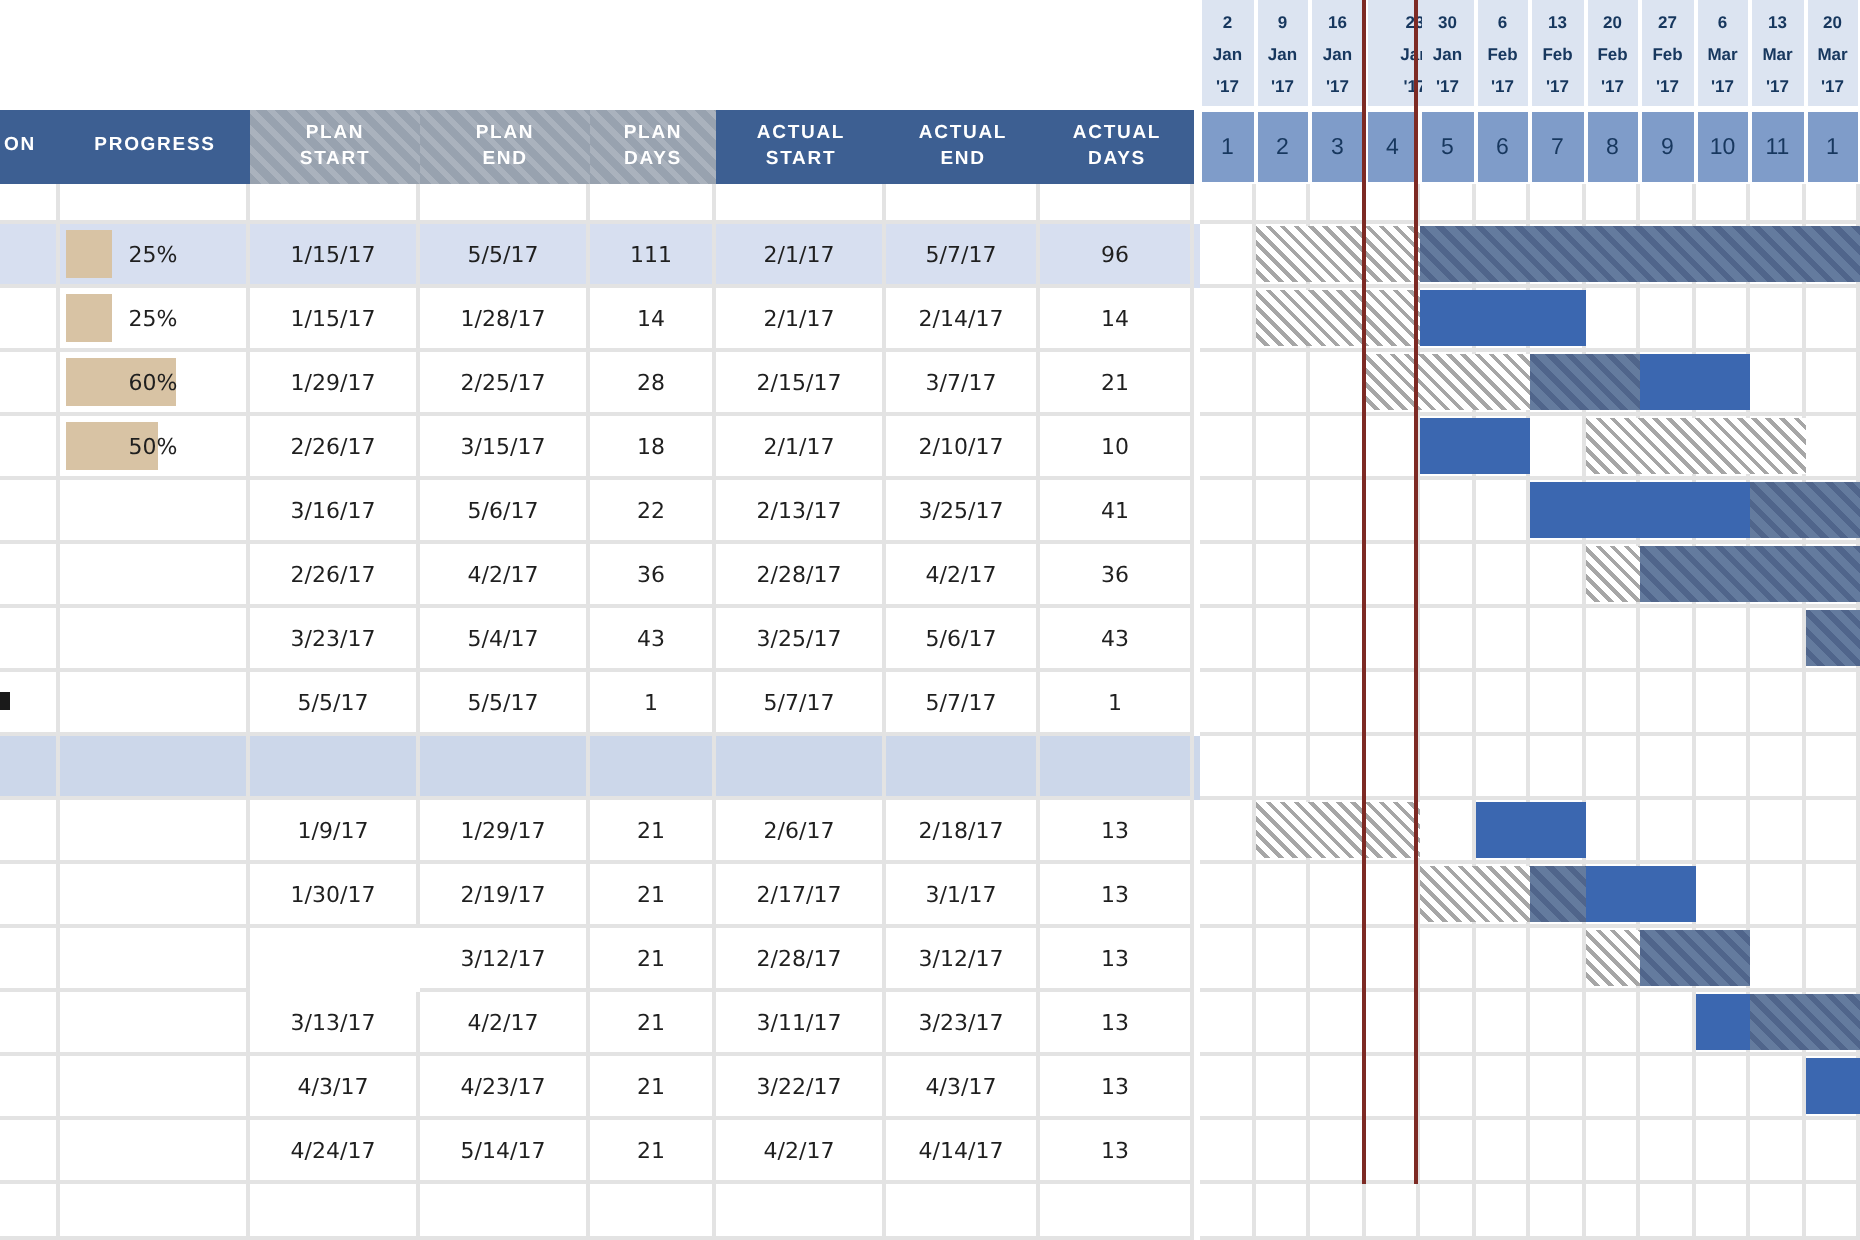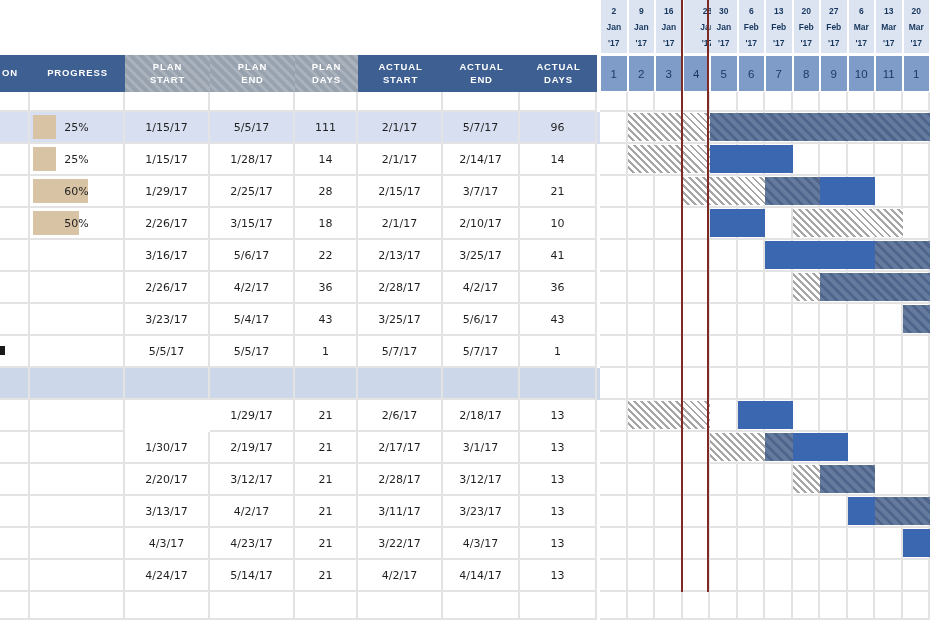--- a/index.html
+++ b/index.html
@@ -413,20 +413,21 @@
         <div class="cell gcell" style="left: 820px; width: 27.5px;"></div>
         <div class="cell gcell" style="left: 847.5px; width: 27.5px;"></div>
         <div class="cell gcell" style="left: 875px; width: 27.5px;"></div>
         <div class="cell gcell" style="left: 902.5px; width: 27.5px;"></div>
       </div>
       <div class="row task" style="height: 32px;">
         <div class="cell c0"></div>
         <div class="cell c1">
           <span></span>
         </div>
+        <div class="cell c2">1/9/17</div>
         <div class="cell c3">1/29/17</div>
         <div class="cell c4">21</div>
         <div class="cell c5">2/6/17</div>
         <div class="cell c6">2/18/17</div>
         <div class="cell c7">13</div>
         <div class="cell gcell" style="left: 600px; width: 27.5px;"></div>
         <div class="cell gcell" style="left: 627.5px; width: 27.5px;"></div>
         <div class="cell gcell" style="left: 655px; width: 27.5px;"></div>
         <div class="cell gcell" style="left: 682.5px; width: 27.5px;"></div>
         <div class="cell gcell" style="left: 710px; width: 27.5px;"></div>
@@ -465,21 +466,20 @@
         <div class="cell gcell" style="left: 902.5px; width: 27.5px;"></div>
         <div class="bar plan" style="left: 710px; width: 55px;"></div>
         <div class="bar overlap" style="left: 765px; width: 27.5px;"></div>
         <div class="bar actual" style="left: 792.5px; width: 55px;"></div>
       </div>
       <div class="row task" style="height: 32px;">
         <div class="cell c0"></div>
         <div class="cell c1">
           <span></span>
         </div>
-        <div class="cell c2">2/20/17</div>
         <div class="cell c3">3/12/17</div>
         <div class="cell c4">21</div>
         <div class="cell c5">2/28/17</div>
         <div class="cell c6">3/12/17</div>
         <div class="cell c7">13</div>
         <div class="cell gcell" style="left: 600px; width: 27.5px;"></div>
         <div class="cell gcell" style="left: 627.5px; width: 27.5px;"></div>
         <div class="cell gcell" style="left: 655px; width: 27.5px;"></div>
         <div class="cell gcell" style="left: 682.5px; width: 27.5px;"></div>
         <div class="cell gcell" style="left: 710px; width: 27.5px;"></div>

